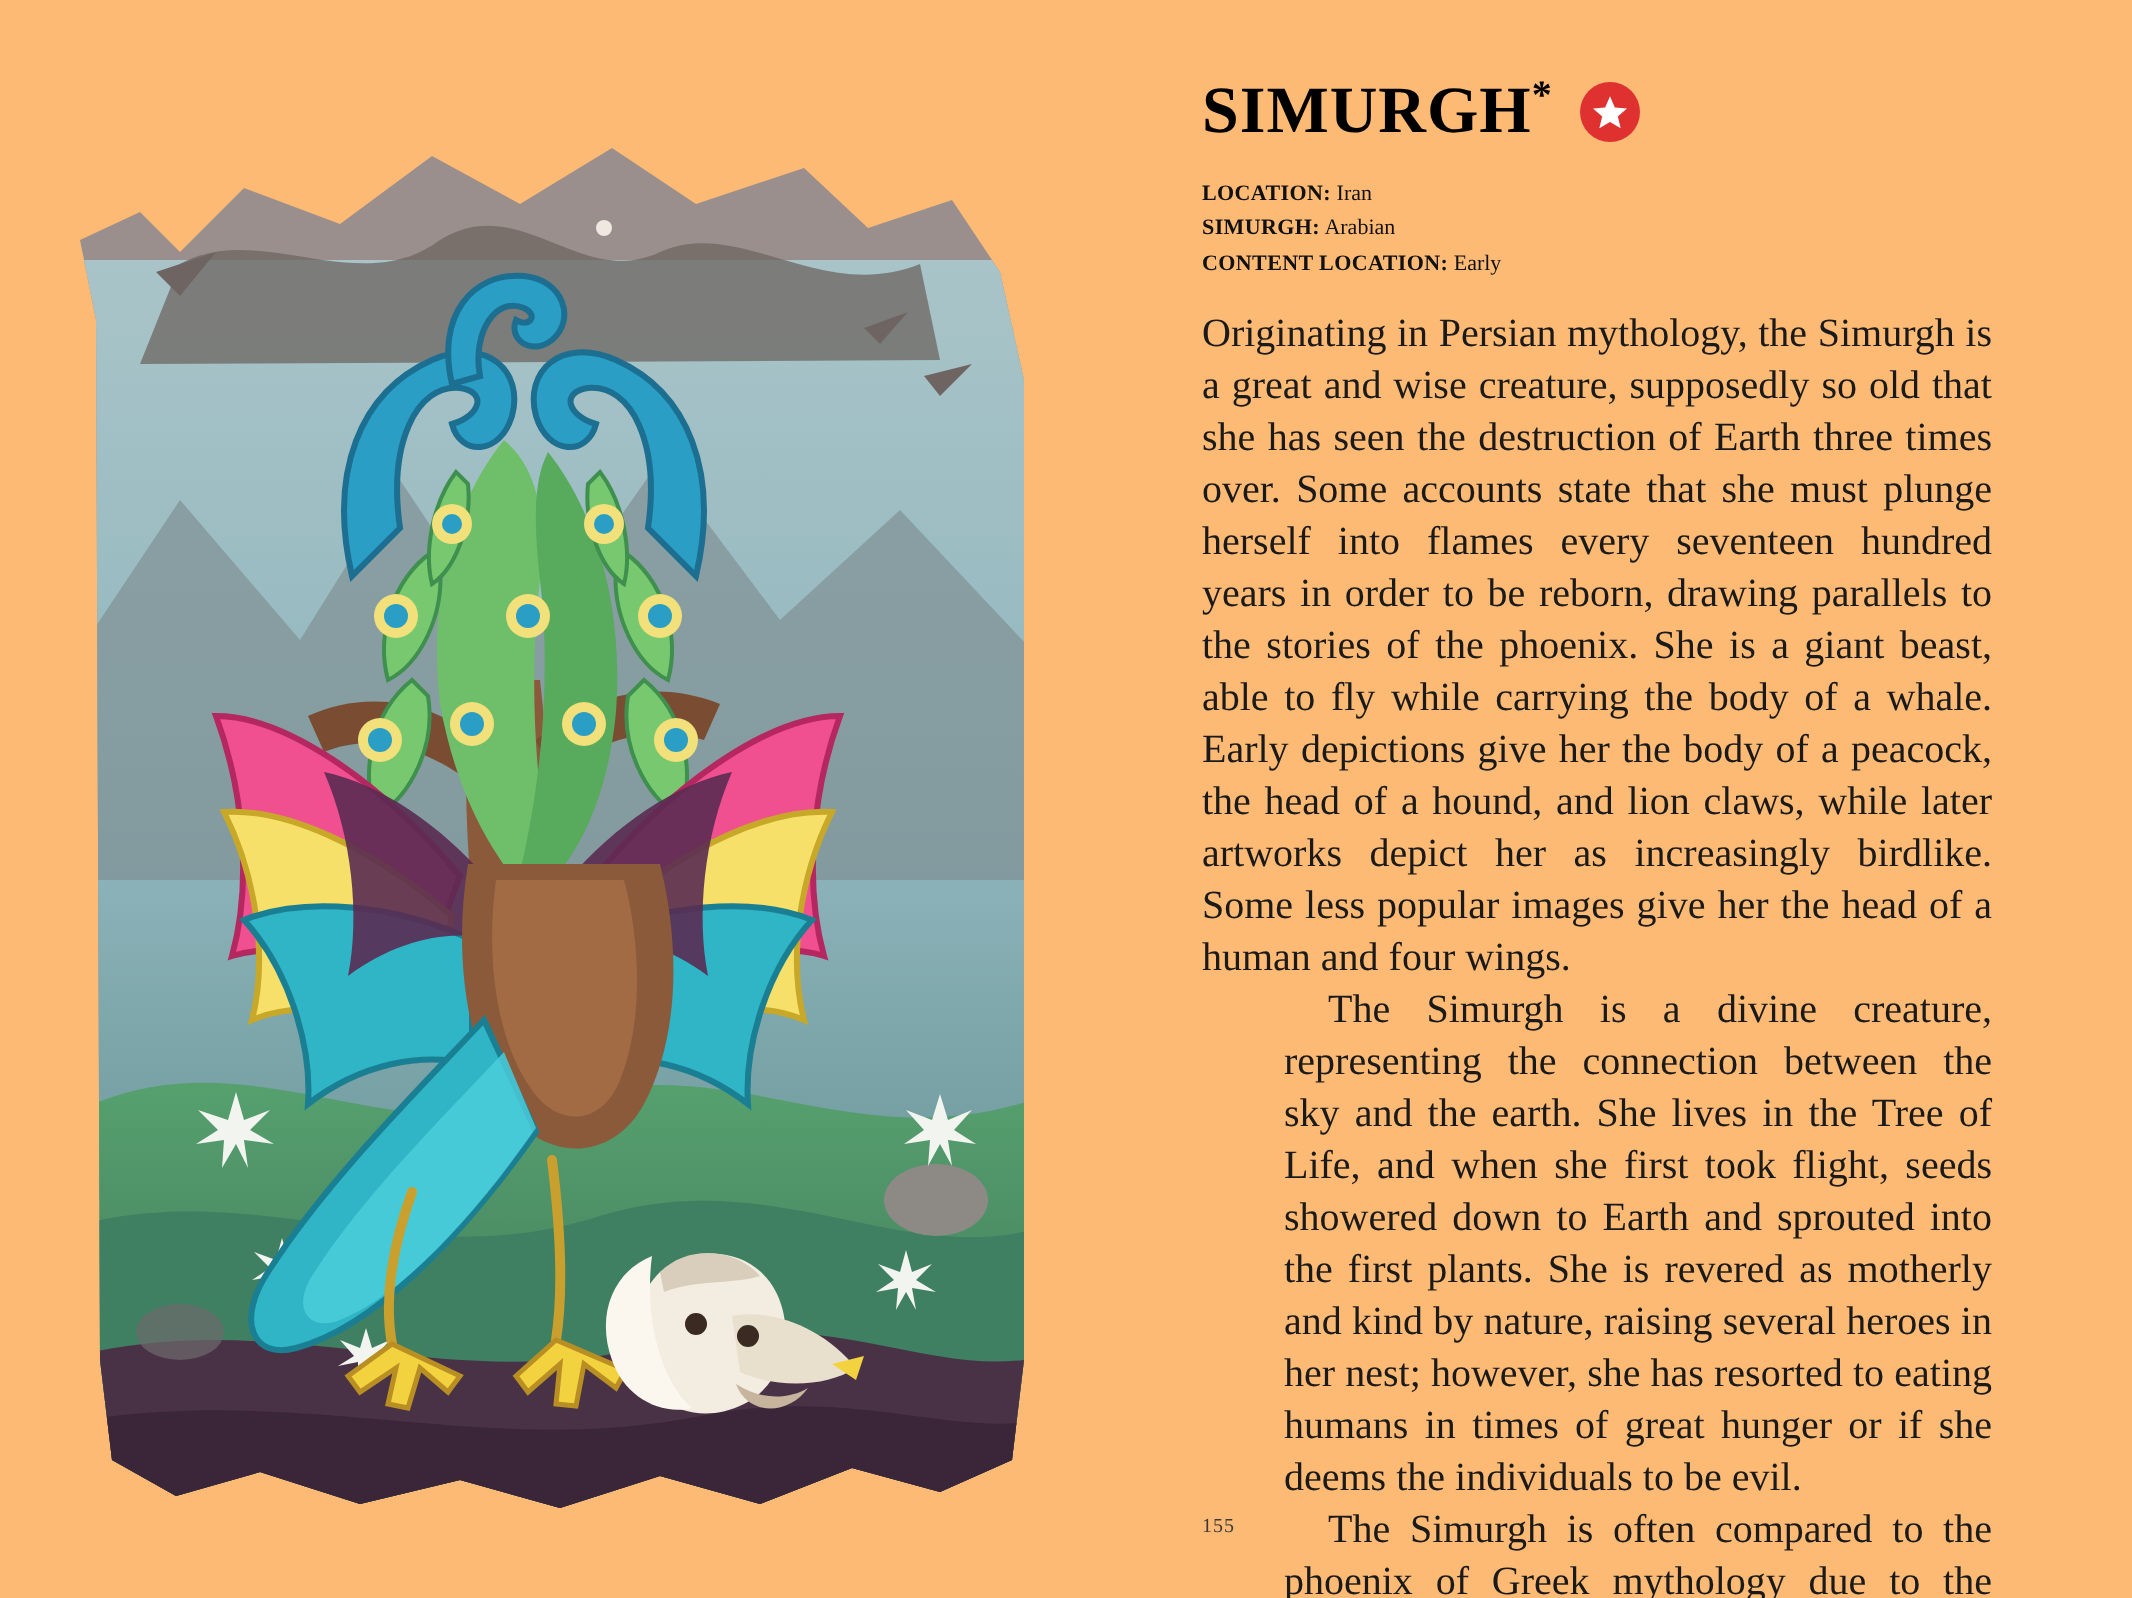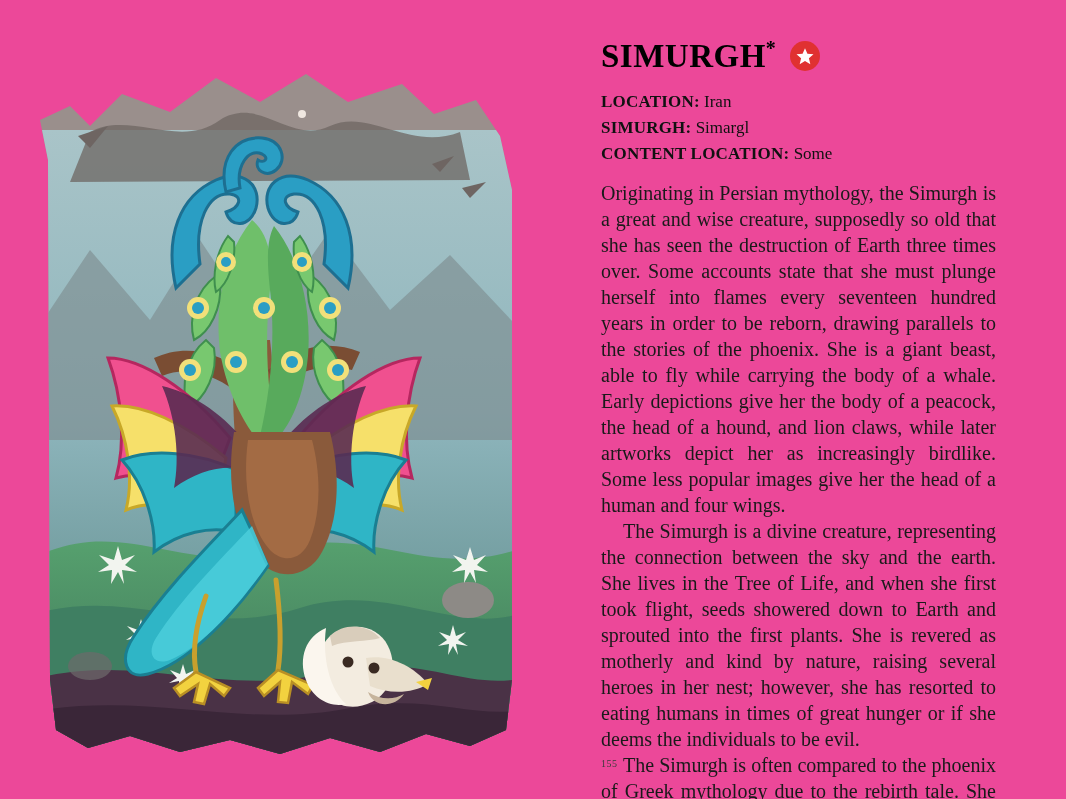--- a/index.html
+++ b/index.html
@@ -11,21 +11,21 @@
     width: 1066px;
     height: 799px;
     overflow: hidden;
     font-family: "Liberation Serif", serif;
     color: #1a1a1a;
   }
   .page {
     position: relative;
     width: 1066px;
     height: 799px;
-    background: #ec4899;
+    background: #fdba74;
   }
 
   
   .illus-wrap {
     position: absolute;
     left: 30px;
     top: 40px;
     width: 500px;
     height: 720px;
   }
@@ -68,42 +68,42 @@
     border-radius: 50%;
     background: #e03131;
     display: inline-flex;
     align-items: center;
     justify-content: center;
     flex: none;
   }
   .badge svg { display: block; }
 
   .meta {
-    font-size: 17px;
+    font-size: 11px;
     line-height: 1.48;
     color: #111;
     margin-bottom: 14px;
   }
   .meta div { margin: 0 0 1px 0; }
   .meta .k {
     font-weight: bold;
     letter-spacing: 0.2px;
   }
   .meta .v { font-weight: normal; }
 
   .body p {
     margin: 0;
     font-size: 20px;
     line-height: 1.30;
     text-align: justify;
     text-justify: inter-word;
     hyphens: none;
     color: #1a1a1a;
   }
-  .body p + p { text-indent: 22px; }
+  .body p + p { text-indent: 22px; margin-left: 41px; }
 
   .folio {
     position: absolute;
     left: 601px;
     top: 758px;
     width: 395px;
     text-align: left;
     font-size: 10px;
     color: #3a3a3a;
     letter-spacing: 0.5px;
@@ -268,25 +268,25 @@
       </span>
     </div>
 
     <div class="meta">
       <div>
         <span class="k">LOCATION:</span>
         <span class="v">Iran</span>
       </div>
       <div>
         <span class="k">SIMURGH:</span>
-        <span class="v">Simargl</span>
+        <span class="v">Arabian</span>
       </div>
       <div>
         <span class="k">CONTENT LOCATION:</span>
-        <span class="v">Some</span>
+        <span class="v">Early</span>
       </div>
     </div>
 
     <div class="body">
       <p>Originating in Persian mythology, the Simurgh is a great and wise creature, supposedly so old that she has seen the destruction of Earth three times over. Some accounts state that she must plunge herself into flames every seventeen hundred years in order to be reborn, drawing parallels to the stories of the phoenix. She is a giant beast, able to fly while carrying the body of a whale. Early depictions give her the body of a peacock, the head of a hound, and lion claws, while later artworks depict her as increasingly birdlike. Some less popular images give her the head of a human and four wings.</p>
       <p>The Simurgh is a divine creature, representing the connection between the sky and the earth. She lives in the Tree of Life, and when she first took flight, seeds showered down to Earth and sprouted into the first plants. She is revered as motherly and kind by nature, raising several heroes in her nest; however, she has resorted to eating humans in times of great hunger or if she deems the individuals to be evil.</p>
       <p>The Simurgh is often compared to the phoenix of Greek mythology due to the rebirth tale. She is considered by many to be synonymous with the Anqa of Arabian mythology due to similar appearances and the seventeen-thousand-year lifespan. Some consider her to be the equivalent of the Simargl in Slavic mythology and the Konrul in Turkic mythology.</p>
     </div>
   </div>
 

